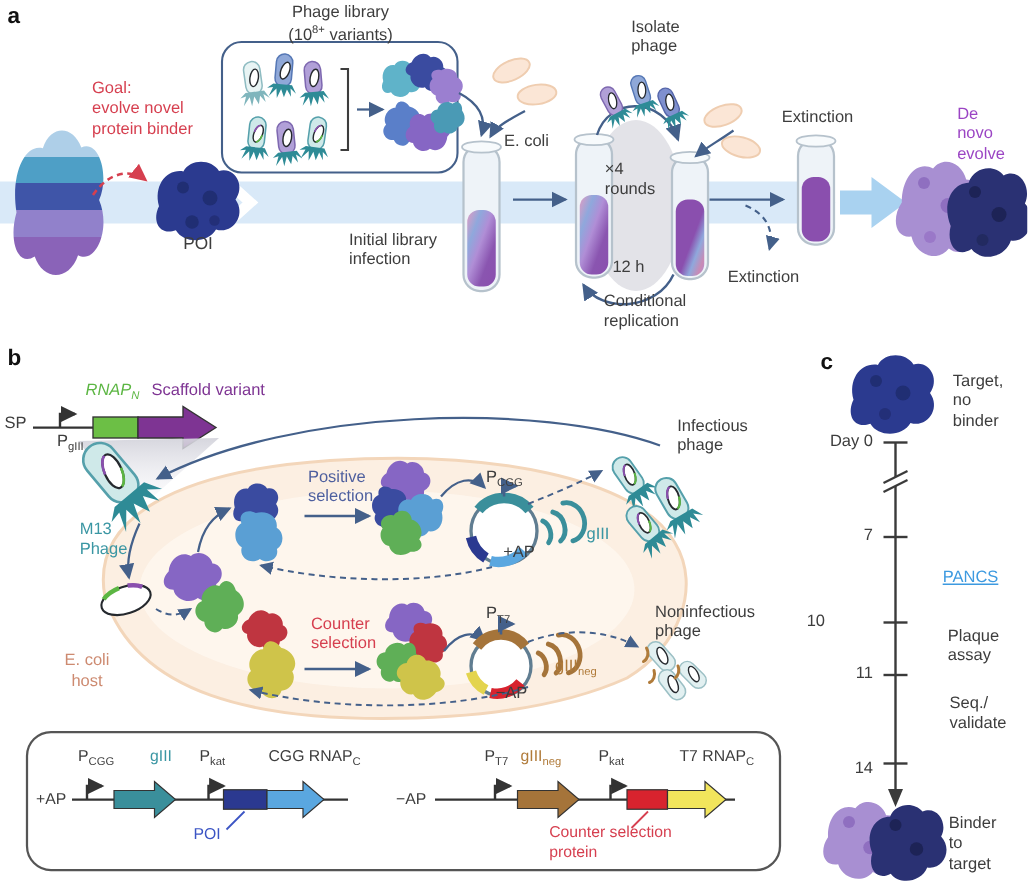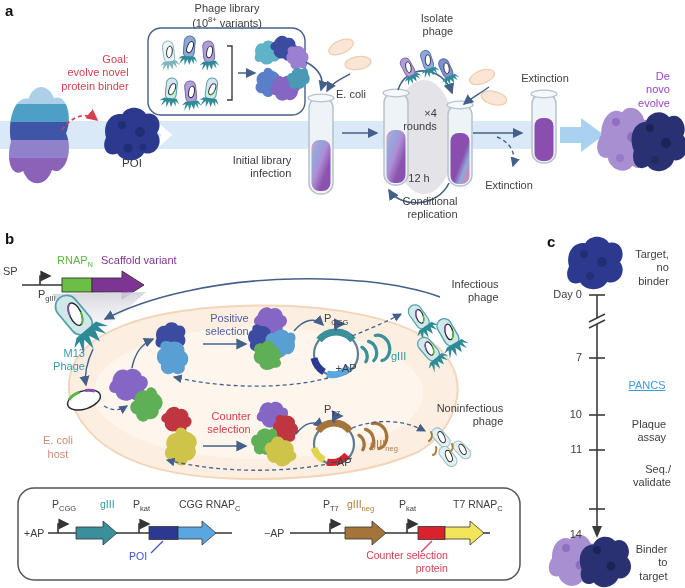--- a/index.html
+++ b/index.html
@@ -1,30 +1,30 @@
 <!DOCTYPE html>
 <html><head>
 <meta charset="utf-8">
 <style>
   html,body{margin:0;padding:0;background:#fff;}
   .fig{position:relative;width:685px;height:588px;background:#fff;overflow:hidden;
        font-family:"Liberation Sans",sans-serif;}
   .art{position:absolute;left:0;top:0;}
-  .t{position:absolute;font-size:11px;line-height:1.22;color:#3d3d3d;white-space:pre-line;text-align:right;}
+  .t{position:absolute;font-size:11px;line-height:1.22;color:#3d3d3d;white-space:pre-line;text-align:left;}
   .c{transform:translateX(-50%);}
   .l{text-align:left;}
   .r{text-align:right;}
   .pl{font-size:15px;font-weight:bold;color:#111;line-height:1;}
   .it{}
   sub{font-size:7.5px;}
   sup{font-size:7.5px;}
   .red{color:#d63f4f;}
   .purple{color:#9b45c4;}
   .teal{color:#3a96a3;margin-left:16px;}
-  .green{color:#5cb643;}
+  .green{color:#5cb643;font-style:italic;}
   .slate{color:#4e5f9e;}
   .brown{color:#b07b3a;}
   .salmon{color:#cd8a70;}
   .blue{color:#3b54c4;}
   .pancs{color:#3d9ae0;text-decoration:underline;}
   .viol{color:#7e3493;}
   .f10{font-size:10.5px;}
 </style>
 </head>
 <body>
@@ -380,21 +380,21 @@
 rounds</div>
 <div class="t c" style="left:419px;top:172px">12 h</div>
 <div class="t c" style="left:430px;top:195px">Conditional
 replication</div>
 <div class="t c" style="left:509px;top:179px">Extinction</div>
 <div class="t c" style="left:545px;top:72px">Extinction</div>
 <div class="t c purple" style="left:654px;top:70px">De novo
 evolve</div>
 
 <div class="t pl l" style="left:5px;top:231px">b</div>
-<div class="t l" style="left:3px;top:265px">SP</div>
+<div class="t l" style="left:3px;top:276px">SP</div>
 <div class="t l" style="left:38px;top:288px"><span>P</span><sub class="it">gIII</sub></div>
 <div class="t l green" style="left:57px;top:254px"><span>RNAP</span><sub>N</sub></div>
 <div class="t l viol" style="left:101px;top:254px">Scaffold variant</div>
 <div class="t c teal" style="left:53px;top:347px">M13
 Phage</div>
 <div class="t c slate" style="left:227px;top:312px">Positive
 selection</div>
 <div class="t c red" style="left:229px;top:410px">Counter
 selection</div>
 <div class="t c salmon it" style="left:58px;top:434px">E. coli</div>
@@ -423,23 +423,23 @@
 <div class="t l f10" style="left:453px;top:498px"><span>T7 RNAP</span><sub>C</sub></div>
 <div class="t c f10 red" style="left:407px;top:549px">Counter selection
 protein</div>
 
 <div class="t pl l" style="left:547px;top:234px">c</div>
 <div class="t c" style="left:652px;top:248px">Target,
 no binder</div>
 <div class="t r" style="left:540px;top:288px;width:42px">Day 0</div>
 <div class="t r" style="left:558px;top:351px;width:24px">7</div>
 <div class="t c pancs" style="left:647px;top:379px">PANCS</div>
-<div class="t r" style="left:556px;top:408px;width:26px">10</div>
+<div class="t r" style="left:524px;top:408px;width:26px">10</div>
 <div class="t c" style="left:649px;top:418px">Plaque
 assay</div>
 <div class="t r" style="left:556px;top:443px;width:26px">11</div>
 <div class="t c" style="left:652px;top:463px">Seq./
 validate</div>
-<div class="t r" style="left:556px;top:528px;width:26px">14</div>
+<div class="t r" style="left:556px;top:506px;width:26px">14</div>
 <div class="t c" style="left:650px;top:543px">Binder to
 target</div>
 
 </div>
 
 </body></html>

